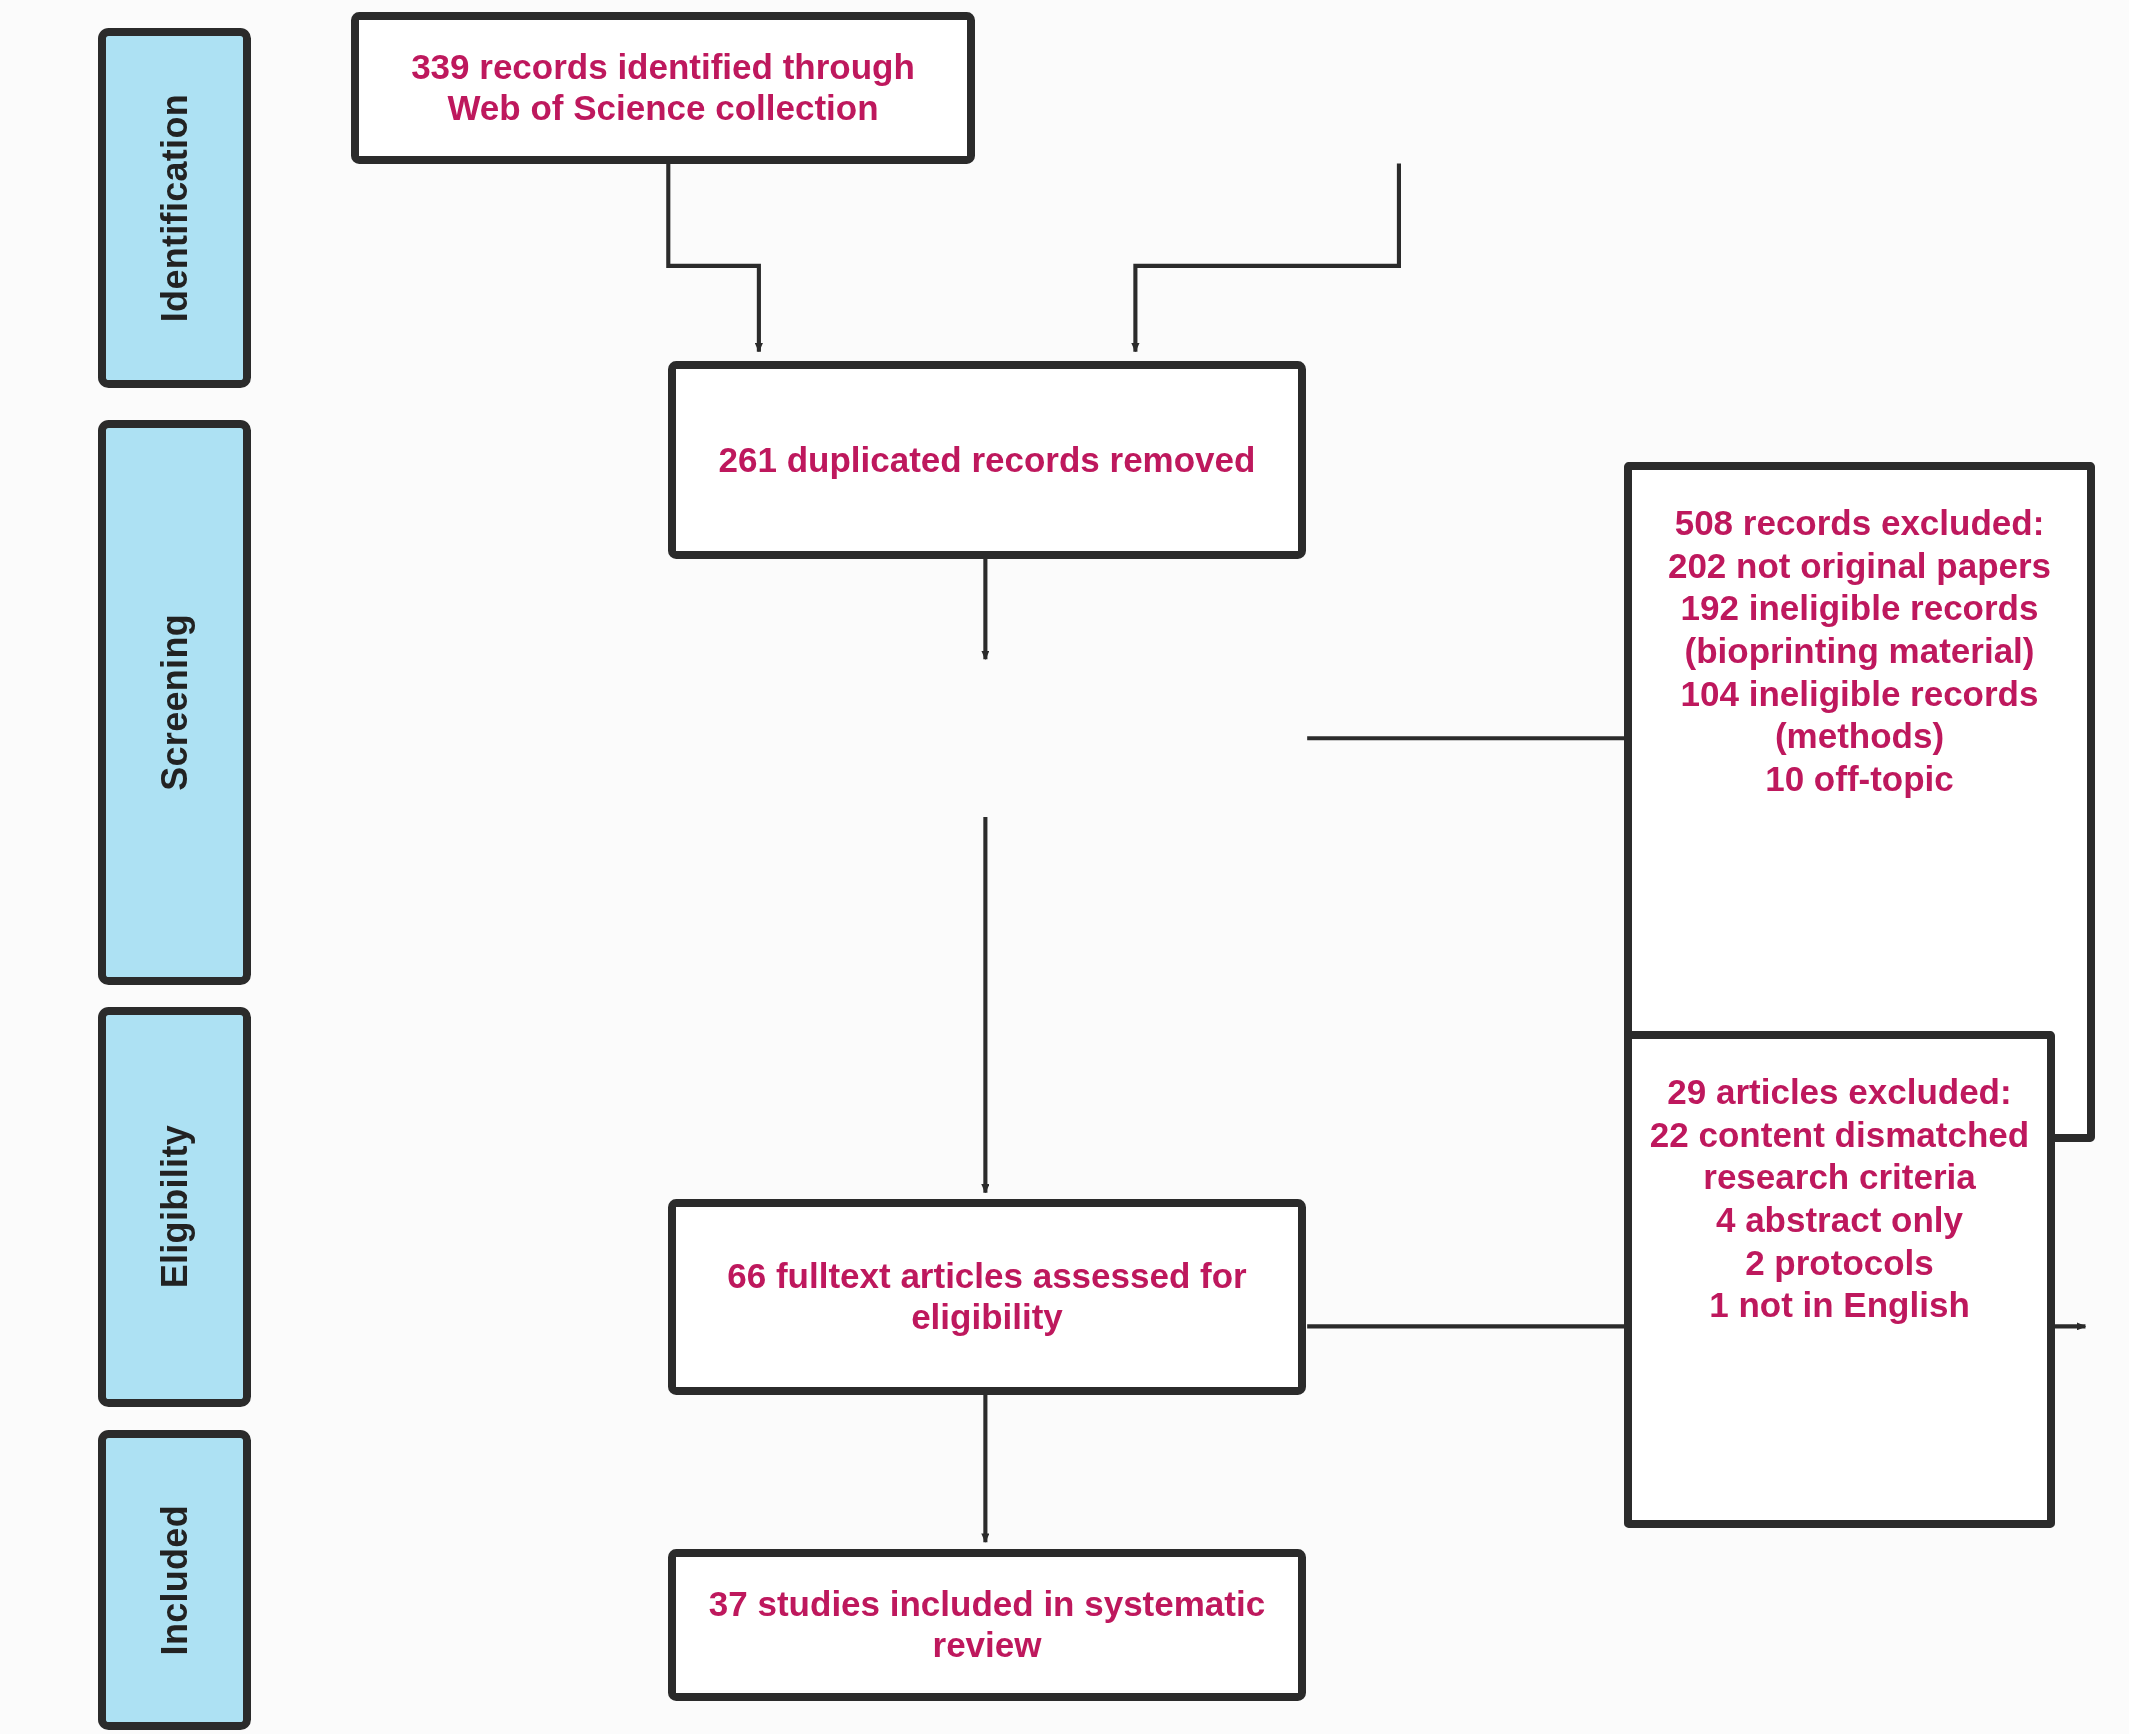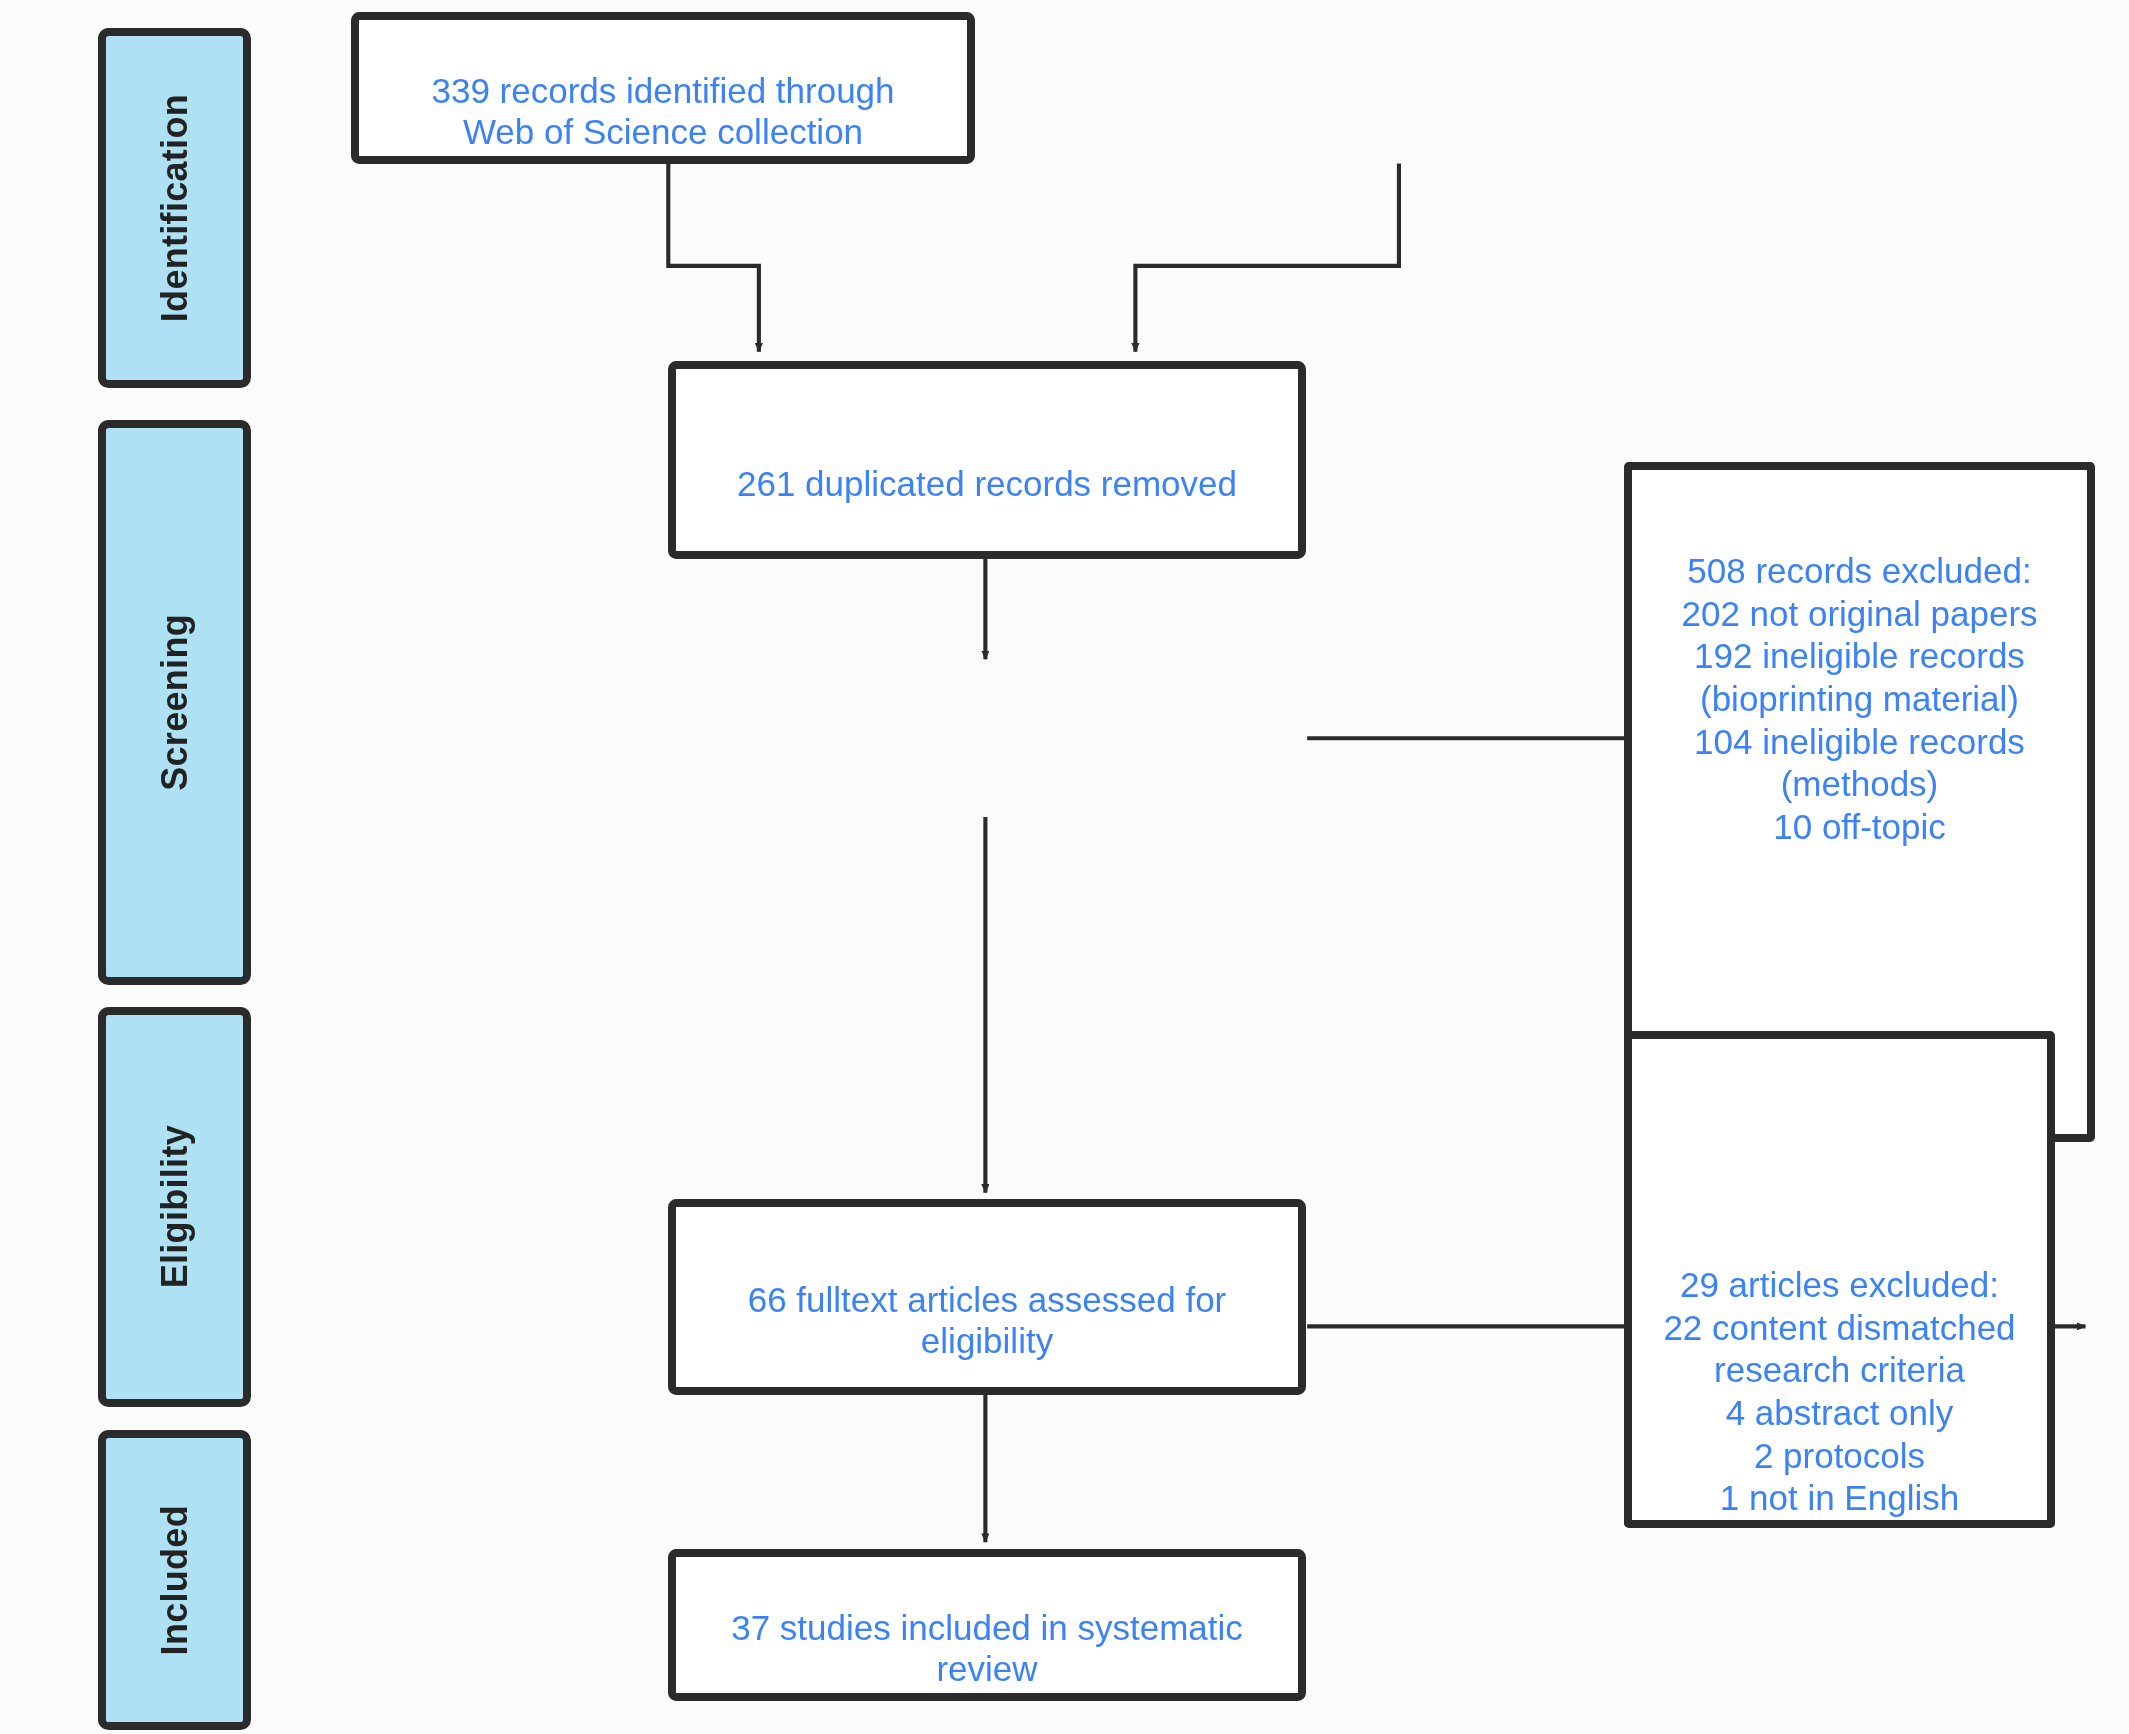--- a/index.html
+++ b/index.html
@@ -48,26 +48,25 @@
     align-items: center;
     justify-content: center;
     text-align: center;
   }
   .flow-box.exclusion {
     border-radius: 4.7px;
     align-items: flex-start;
   }
   .flow-text {
     font-size: 35px;
-    font-weight: normal;
-    color: #3b82f6;
+    font-weight: bold;
+    color: #be185d;
     line-height: 1.17;
     padding: 0 15.3px;
     white-space: pre-line;
-    margin-top: 48px;
   }
   .exclusion .flow-text {
     line-height: 1.22;
     padding-top: 32px;
   }
   
   #wires {
     position: absolute;
     left: 0;
     top: 0;
@@ -140,21 +139,21 @@
 104 ineligible records
 (methods)
 10 off-topic</span>
   </div>
 
   <div class="flow-box" style="left:668px; top:1199px; width:638px; height:196px;">
     <span class="flow-text">66 fulltext articles assessed for
 eligibility</span>
   </div>
 
-  <div class="flow-box exclusion" style="left:1624px; top:1031px; width:431px; height:497px;align-items:flex-end;">
+  <div class="flow-box exclusion" style="left:1624px; top:1031px; width:431px; height:497px;">
     <span class="flow-text">29 articles excluded:
 22 content dismatched
 research criteria
 4 abstract only
 2 protocols
 1 not in English</span>
   </div>
 
   <div class="flow-box" style="left:668px; top:1549px; width:638px; height:152px;">
     <span class="flow-text">37 studies included in systematic

